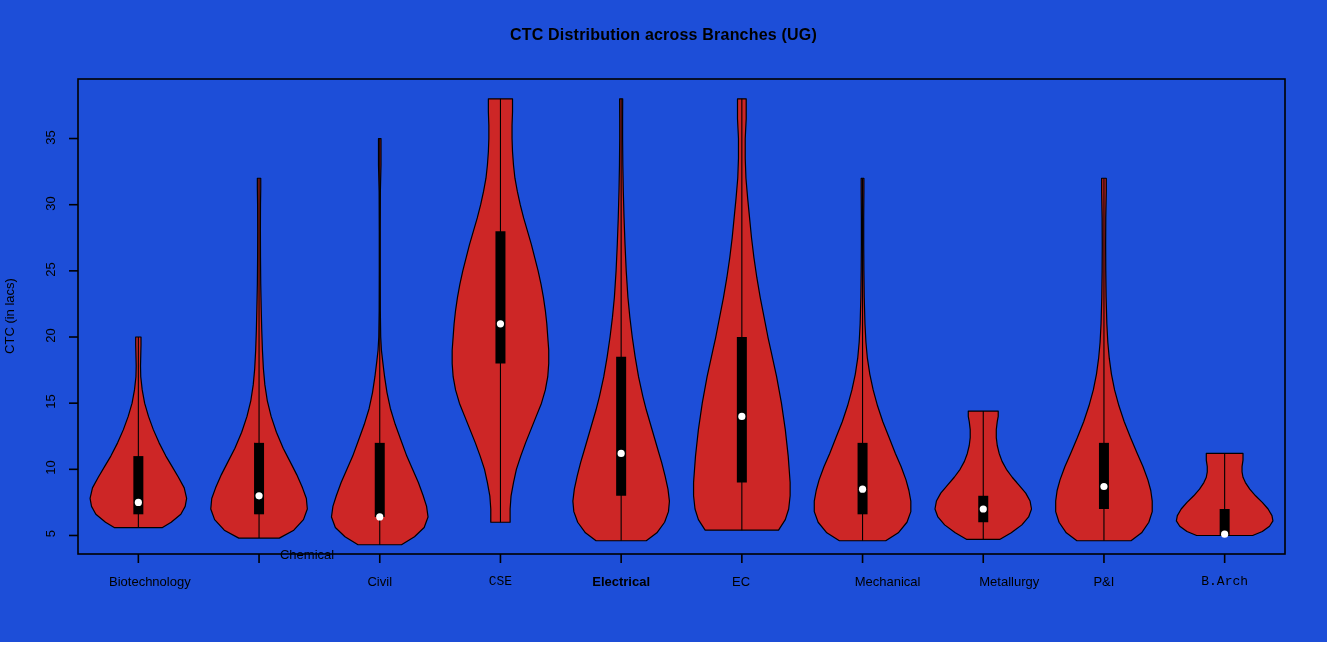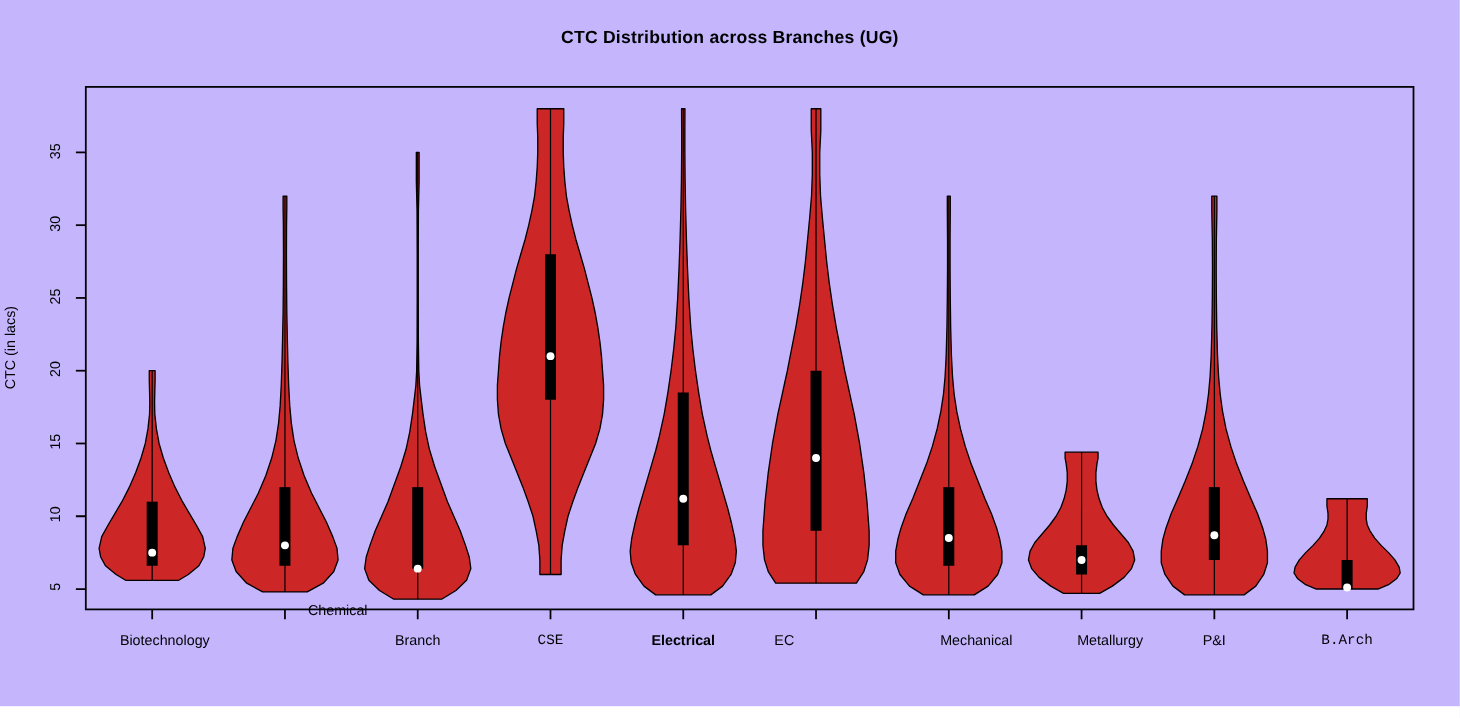--- a/index.html
+++ b/index.html
@@ -10,21 +10,21 @@
   body {
     font-family: "Liberation Sans", sans-serif;
     width: 1327px;
     height: 653px;
     overflow: hidden;
   }
   #plot-root {
     position: relative;
     width: 1327px;
     height: 642px;
-    background: #c4b5fd;
+    background: #1d4ed8;
   }
   #chart-title {
     position: absolute;
     top: 26px;
     left: 0;
     width: 1327px;
     text-align: center;
     font-size: 16px;
     font-weight: bold;
     color: #000000;
@@ -155,23 +155,23 @@
       <div class="tick-label-y" style="left: 30px; top: 460.32px;">10</div>
       <div class="tick-label-y" style="left: 30px; top: 394.164px;">15</div>
       <div class="tick-label-y" style="left: 30px; top: 328.008px;">20</div>
       <div class="tick-label-y" style="left: 30px; top: 261.852px;">25</div>
       <div class="tick-label-y" style="left: 30px; top: 195.696px;">30</div>
       <div class="tick-label-y" style="left: 30px; top: 129.54px;">35</div>
     </div>
   <div id="x-tick-labels">
       <div class="tick-label-x" style="left: 138.35px; top: 574px; padding-left: 23px;">Biotechnology</div>
       <div class="tick-label-x" style="left: 259.05px; top: 547px; margin-left: 48px;">Chemical</div>
-      <div class="tick-label-x" style="left: 379.75px; top: 574px;">Branch</div>
+      <div class="tick-label-x" style="left: 379.75px; top: 574px;">Civil</div>
       <div class="tick-label-x" style="left: 500.45px; top: 574px; font-family: Liberation Mono, monospace;">CSE</div>
       <div class="tick-label-x" style="left: 621.15px; top: 574px; font-weight: bold;">Electrical</div>
-      <div class="tick-label-x" style="left: 713px; top: 574px; text-align: center;">EC</div>
+      <div class="tick-label-x" style="left: 741px; top: 574px; text-align: center;">EC</div>
       <div class="tick-label-x" style="left: 862.55px; top: 574px; margin-left: 25px;">Mechanical</div>
       <div class="tick-label-x" style="left: 983.25px; top: 574px; margin-left: 26px;">Metallurgy</div>
       <div class="tick-label-x" style="left: 1103.95px; top: 574px;">P&amp;I</div>
       <div class="tick-label-x" style="left: 1224.65px; top: 574px; font-family: Liberation Mono, monospace;">B.Arch</div>
     </div>
 
 </div>
 
 </body></html>

